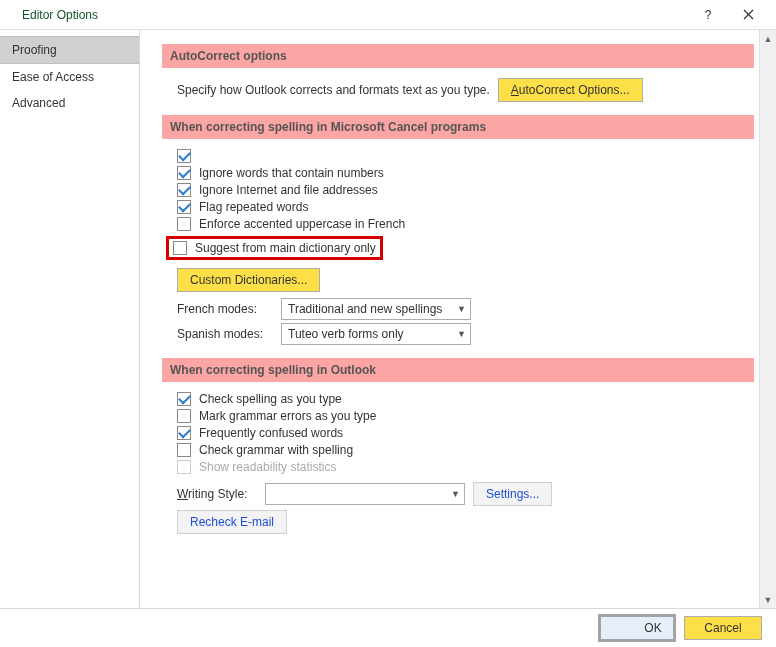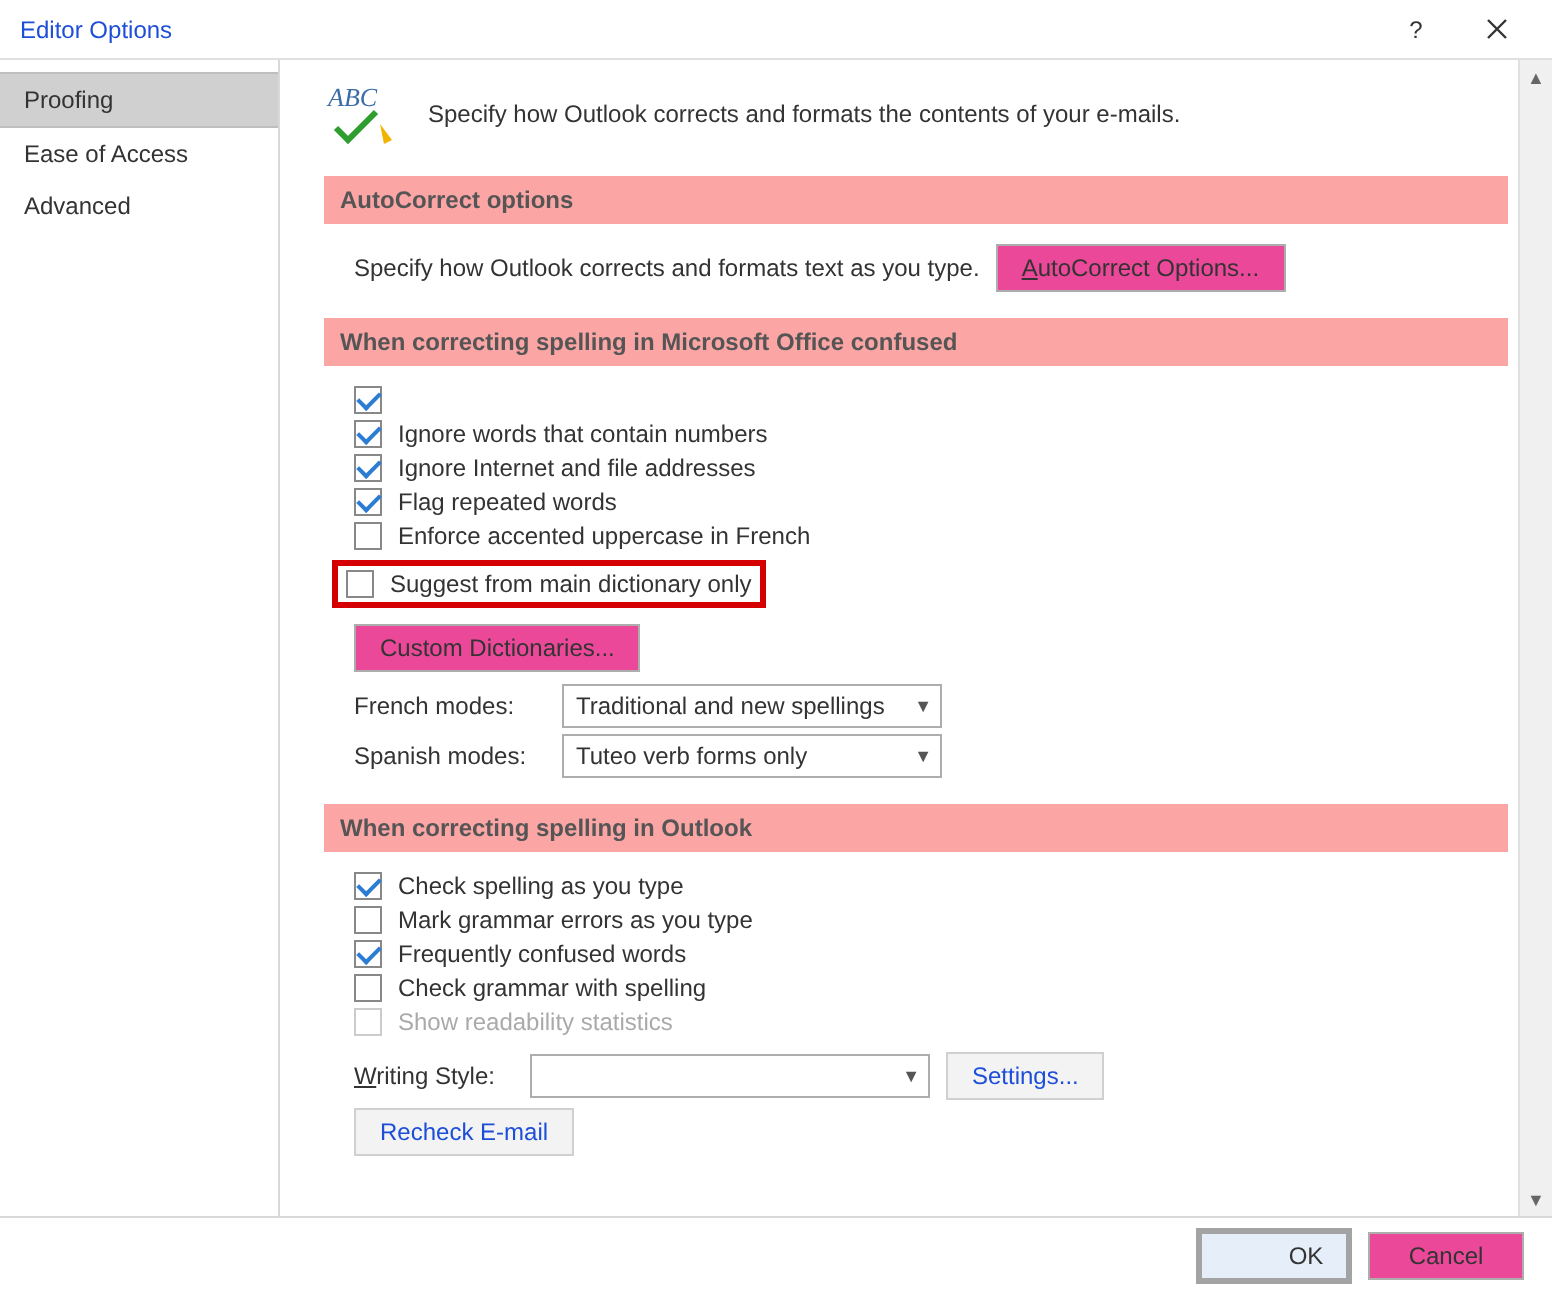--- a/index.html
+++ b/index.html
@@ -15,21 +15,21 @@
     position: relative;
   }
   .titlebar {
     height: 30px;
     display: flex;
     align-items: center;
     padding: 0 8px 0 10px;
     border-bottom: 1px solid #e0e0e0;
     background: #fff;
   }
-  .titlebar .title { flex: 1; font-size: 12px; color: #1d4ed8; }
+  .titlebar .title { flex: 1; font-size: 12px; color: #14532d; margin-left: 12px; }
   .titlebar .tb-btn {
     width: 40px; height: 28px;
     display: flex; align-items: center; justify-content: center;
     color: #333;
   }
   .main {
     display: flex;
     height: 578px;
   }
   .sidebar {
@@ -89,21 +89,21 @@
     width: 9px; height: 5px;
     border-left: 2px solid #2b7cd3;
     border-bottom: 2px solid #2b7cd3;
     transform: rotate(-45deg) translate(1px,-1px);
   }
   .checkbox.disabled { border-color:#ccc; }
   .lbl { color:#333; }
   .lbl.disabled { color:#aaa; }
   .btn {
     border: 1px solid #adadad;
-    background: #ec4899;
+    background: #fde047;
     padding: 4px 12px;
     color: #333;
     font-size: 12px;
   }
   .btn.disabled { color:#1d4ed8; background:#f3f3f3; border-color:#d0d0d0; }
   .dropdown {
     border: 1px solid #adadad;
     background: #fff;
     height: 22px;
     display:flex; align-items:center; justify-content:space-between;
@@ -147,40 +147,30 @@
 <div class="main">
   <div class="sidebar">
     <div class="sidebar-item selected"><span>Proofing</span></div>
     <div class="sidebar-item"><span>Ease of Access</span></div>
     <div class="sidebar-item"><span>Advanced</span></div>
   </div>
 
   <div class="content-wrap">
     <div class="content">
 
-      <div class="intro-row">
-        <div class="abc-icon">
-          <svg width="40" height="34" viewBox="0 0 40 34">
-            <text x="2" y="13" font-family="Georgia" font-style="italic" font-size="13" fill="#3b6ca8">ABC</text>
-            <path d="M6 24 L12 30 L26 16" stroke="#2e9e2e" stroke-width="3" fill="none"></path>
-            <path d="M28 22 L34 30 L30 32 Z" fill="#f2b200"></path>
-          </svg>
-        </div>
-        <span>Specify how Outlook corrects and formats the contents of your e-mails.</span>
-      </div>
 
       <div class="section-header">AutoCorrect options</div>
       <div class="section-body">
         <div class="row">
           <span>Specify how Outlook corrects and formats text as you type.</span>
           <button class="btn"><span style="text-decoration:underline">A</span><span></span><span>utoCorrect Options...</span></button>
         </div>
       </div>
 
-      <div class="section-header">When correcting spelling in Microsoft Office confused</div>
+      <div class="section-header">When correcting spelling in Microsoft Cancel programs</div>
       <div class="section-body">
         <div class="row">
             <div class="checkbox checked"></div>
           </div>
         <div class="row">
             <div class="checkbox checked"></div>
             <span class="lbl">Ignore words that contain numbers</span>
           </div>
         <div class="row">
             <div class="checkbox checked"></div>

